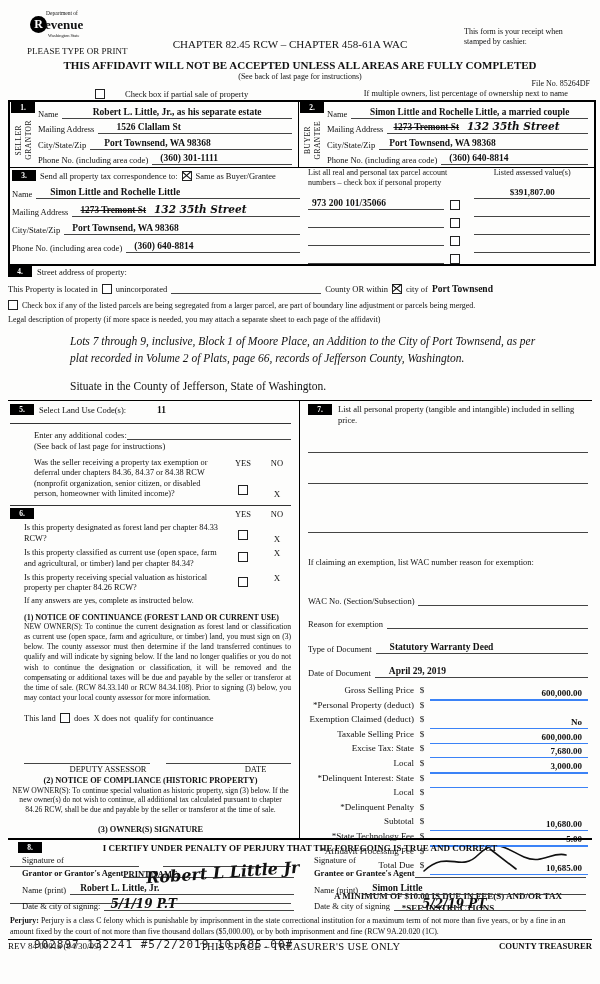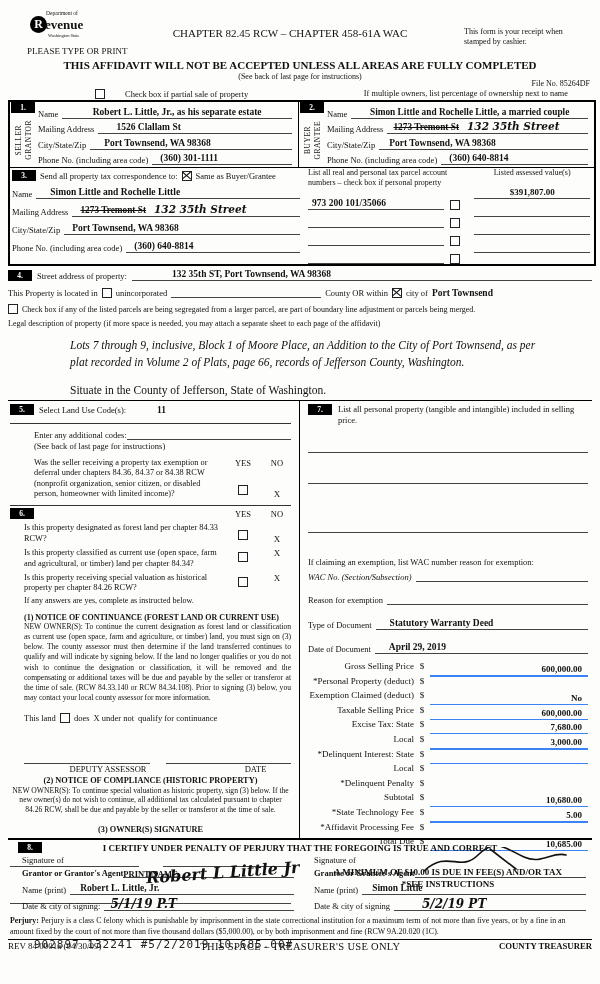--- a/index.html
+++ b/index.html
@@ -68,21 +68,21 @@
   <div class="abs" style="left:30px;top:10px;">
     <div style="font-size:5.5px;margin-left:16px;">Department of</div>
     <div style="display:flex;align-items:center;">
       <span class="logo-r">R</span>
       <span style="font-weight:bold;font-size:13px;margin-left:-2px;">evenue</span>
     </div>
     <div style="font-size:4.5px;margin-left:18px;">Washington State</div>
   </div>
   <div class="abs" style="left:27px;top:46px;font-size:9px;">PLEASE TYPE OR PRINT</div>
   <div class="abs center" style="left:120px;top:26px;width:340px;">
-    <div style="font-size:11px;margin-top:1px;">CHAPTER 82.45 RCW – CHAPTER 458-61A WAC</div>
+    <div style="font-size:11px;margin-top:12px;">CHAPTER 82.45 RCW – CHAPTER 458-61A WAC</div>
   </div>
   <div class="abs" style="right:24px;top:27px;width:112px;font-size:8px;line-height:1.3;">This form is your receipt when stamped by cashier.</div>
   <div class="abs center" style="left:0;top:59px;width:100%;font-weight:bold;font-size:11px;">THIS AFFIDAVIT WILL NOT BE ACCEPTED UNLESS ALL AREAS ARE FULLY COMPLETED</div>
   <div class="abs center" style="left:0;top:72px;width:100%;font-size:8px;">(See back of last page for instructions)</div>
   <div class="abs" style="right:10px;top:79px;font-size:8px;">File No. 85264DF</div>
   <div class="abs row" style="left:95px;top:89px;gap:20px;align-items:center;">
     <span class="cb"></span>
     <span class="sm">Check box if partial sale of property</span>
   </div>
   <div class="abs" style="right:32px;top:89px;font-size:8.3px;">If multiple owners, list percentage of ownership next to name</div>
@@ -210,21 +210,20 @@
             </div>
         </div>
       </div>
     </div>
   </div>
 
   <div class="abs" style="left:8px;top:266px;width:584px;">
     <div class="row" style="gap:5px;">
       <span class="nb">4.</span>
       <span class="sm">Street address of property:</span>
-      <span class="fl"><b style="font-size:9.5px;margin-left:40px;">132 35th ST, Port Townsend, WA  98368</b></span>
     </div>
     <div class="row" style="margin-top:6px;gap:4px;align-items:center;">
       <span class="sm">This Property is located in</span>
       <span class="cb"></span>
       <span class="sm">unincorporated</span>
       <span class="fl" style="max-width:150px;"></span>
       <span class="sm">County OR  within</span>
       <span class="cb x"></span>
       <span class="sm">city of</span>
       <b style="font-size:9.5px;">Port Townsend</b>
@@ -293,21 +292,21 @@
         <span class="yn32" style="font-size:9px;">X</span>
           </div>
         </div>
       <div class="tiny" style="font-size:8px;margin-left:14px;margin-top:2px;">If any answers are yes, complete as instructed below.</div>
       <div style="font-weight:bold;font-size:8px;margin-top:8px;margin-left:14px;">(1) NOTICE OF CONTINUANCE (FOREST LAND OR CURRENT USE)</div>
       <div class="tiny" style="text-align:justify;line-height:1.35;margin-left:14px;">NEW OWNER(S): To continue the current designation as forest land or classification as current use (open space, farm and agriculture, or timber) land, you must sign on (3) below.  The county assessor must then determine if the land transferred continues to qualify and will indicate by signing below. If the land no longer qualifies or you do not wish to continue the designation or classification, it will be removed and the compensating or additional taxes will be due and payable by the seller or transferor at the time of sale.  (RCW 84.33.140 or RCW 84.34.108).  Prior to signing (3) below, you may contact your local county assessor for more information.</div>
       <div class="row" style="gap:4px;align-items:center;margin:9px 0 0 14px;">
         <span class="sm">This land</span>
         <span class="cb"></span>
         <span class="sm">does</span>
-        <span class="sm">X under not</span>
+        <span class="sm">X does not</span>
         <span class="sm">qualify for continuance</span>
       </div>
       <div class="row" style="margin-top:30px;gap:16px;">
         <span class="fl" style="max-width:168px;margin-left:14px;"></span>
         <span class="fl"></span>
       </div>
       <div class="row" style="gap:28px;">
         <span class="sm center" style="width:168px;margin-left:14px;">DEPUTY ASSESSOR</span>
         <span class="sm center" style="flex:1;">DATE</span>
       </div>
@@ -327,21 +326,21 @@
 
     <div class="colR">
       <div class="row" style="gap:6px;align-items:flex-start;">
         <span class="nb">7.</span>
         <span class="sm" style="line-height:1.3;">List all personal property (tangible and intangible) included in selling price.</span>
       </div>
       <div class="fl" style="margin-top:16px;"></div>
       <div class="fl" style="margin-top:20px;"></div>
       <div class="fl" style="margin-top:38px;"></div>
       <div class="sm" style="margin-top:24px;">If claiming an exemption, list WAC number reason for exemption:</div>
-      <div class="row" style="margin-top:4px;font-style:italic;">
+      <div class="row" style="margin-top:28px;">
         <span class="lbl">WAC No. (Section/Subsection)</span>
         <span class="fl"></span>
       </div>
       <div class="row" style="margin-top:12px;">
         <span class="lbl">Reason for exemption</span>
         <span class="fl"></span>
       </div>
       <div class="row" style="margin-top:10px;">
         <span class="lbl">Type of Document</span>
         <span class="fl"><b style="font-size:9.5px;margin-left:14px;">Statutory Warranty Deed</b></span>

